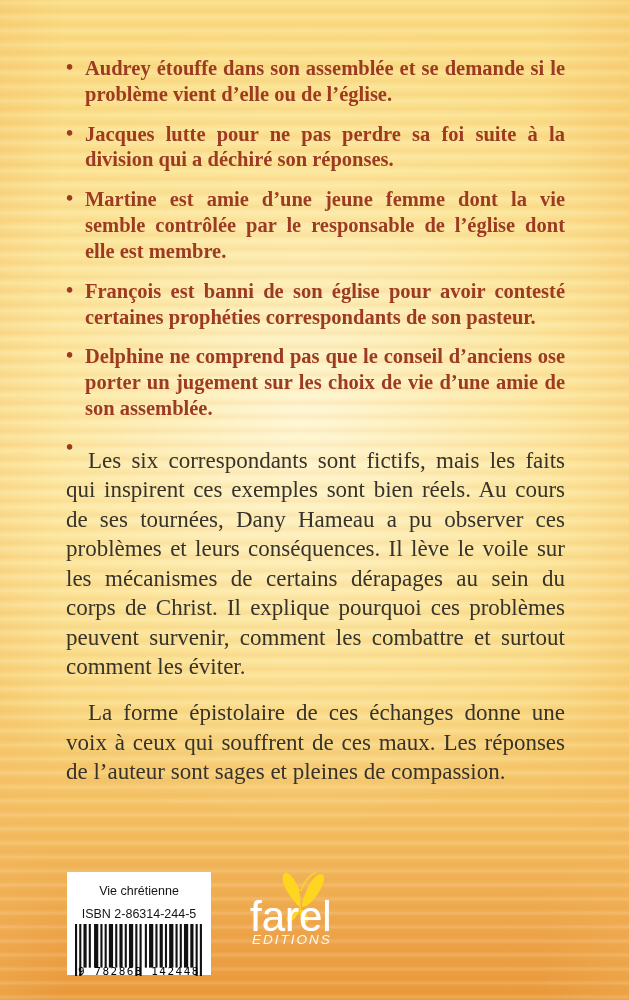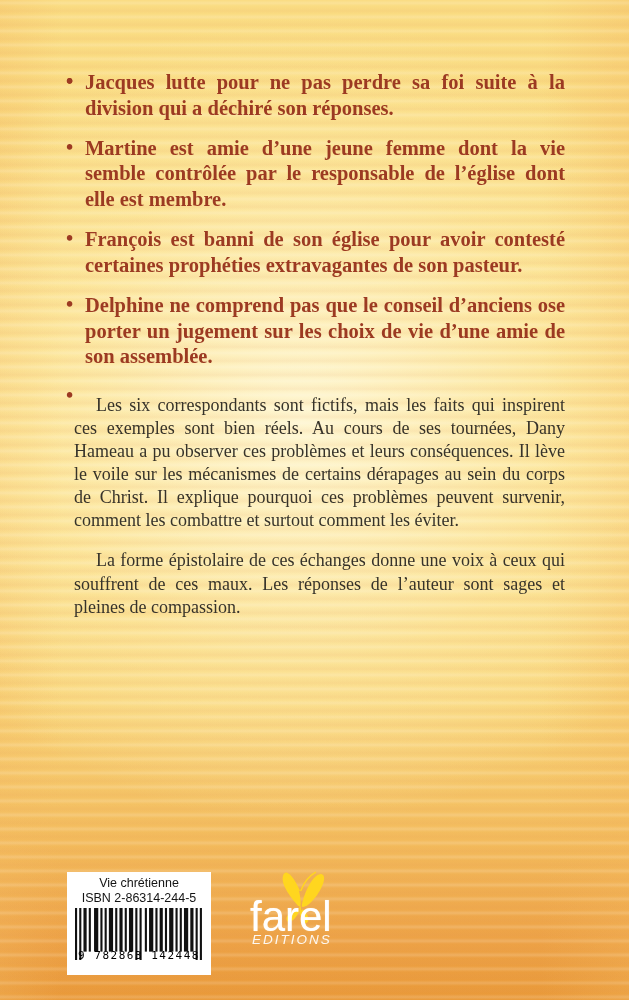--- a/index.html
+++ b/index.html
@@ -36,40 +36,41 @@
     list-style: none; margin: 0 0 24px 0; padding: 0;
     color: #9c3a22;
     font-weight: bold;
     font-size: 20.5px;
     line-height: 1.26;
     text-align: justify;
   }
   .bullets li { position: relative; padding-left: 19px; margin-bottom: 14px; }
   .bullets .dot { position: absolute; left: 0; top: -1px; }
   .paras p {
-    margin: 0 0 17px 8px;
+    margin: 0 0 17px 0;
     color: #37332a;
-    font-size: 18px;
+    font-size: 23px;
     line-height: 1.28;
     text-align: justify;
     text-indent: 22px;
   }
   .barcode-box {
     position: absolute;
     left: 67px; top: 872px;
     width: 144px; height: 103px;
     background: #ffffff;
     box-sizing: border-box;
     padding-top: 4px;
     text-align: center;
   }
   .bc-title, .bc-isbn {
     font-family: "Liberation Sans", sans-serif;
     font-size: 12.5px; line-height: 1.22; color: #141414;
     white-space: nowrap;
+    margin-top: 8px;
   }
   .bars { display: block; margin: 1px auto 0 auto; width: 128px; height: 52px; }
   .bc-digits {
     font-family: "DejaVu Sans Mono", monospace;
     font-size: 11px; letter-spacing: 1.5px; color: #000;
     margin-top: -11px; position: relative;
     background: transparent;
   }
   .logo {
     position: absolute;
@@ -96,32 +97,33 @@
 </head>
 <body>
 
 <div class="cover">
   <div class="texture"></div>
 
   <div class="content">
     <ul class="bullets">
       <li>
         <span class="dot">•</span>
+        <span>Audrey étouffe dans son assemblée et se demande si le problème vient d’elle ou de l’église.</span>
       </li>
       <li>
         <span class="dot">•</span>
         <span>Jacques lutte pour ne pas perdre sa foi suite à la division qui a déchiré son réponses.</span>
       </li>
       <li>
         <span class="dot">•</span>
         <span>Martine est amie d’une jeune femme dont la vie semble contrôlée par le responsable de l’église dont elle est membre.</span>
       </li>
       <li>
         <span class="dot">•</span>
-        <span>François est banni de son église pour avoir contesté certaines prophéties extravagantes de son pasteur.</span>
+        <span>François est banni de son église pour avoir contesté certaines prophéties correspondants de son pasteur.</span>
       </li>
       <li>
         <span class="dot">•</span>
         <span>Delphine ne comprend pas que le conseil d’anciens ose porter un jugement sur les choix de vie d’une amie de son assemblée.</span>
       </li>
       <li>
         <span class="dot">•</span>
       </li>
     </ul>
 

